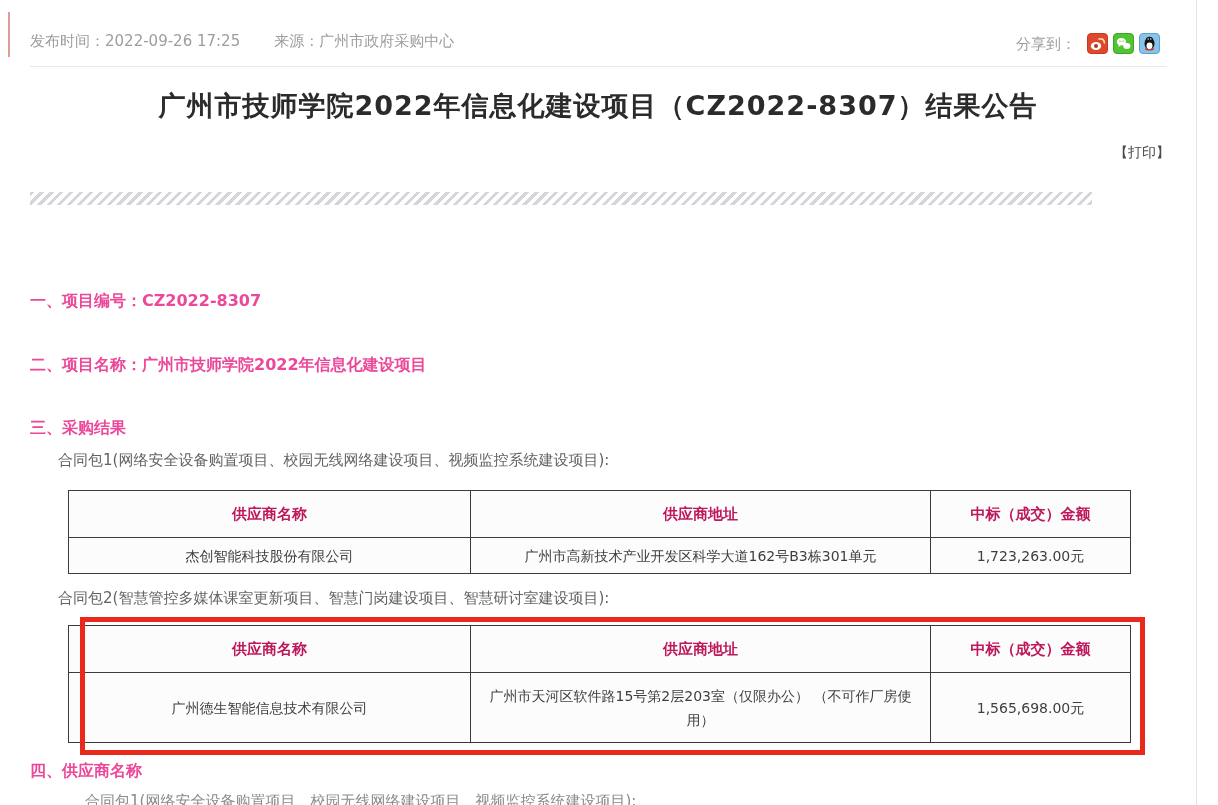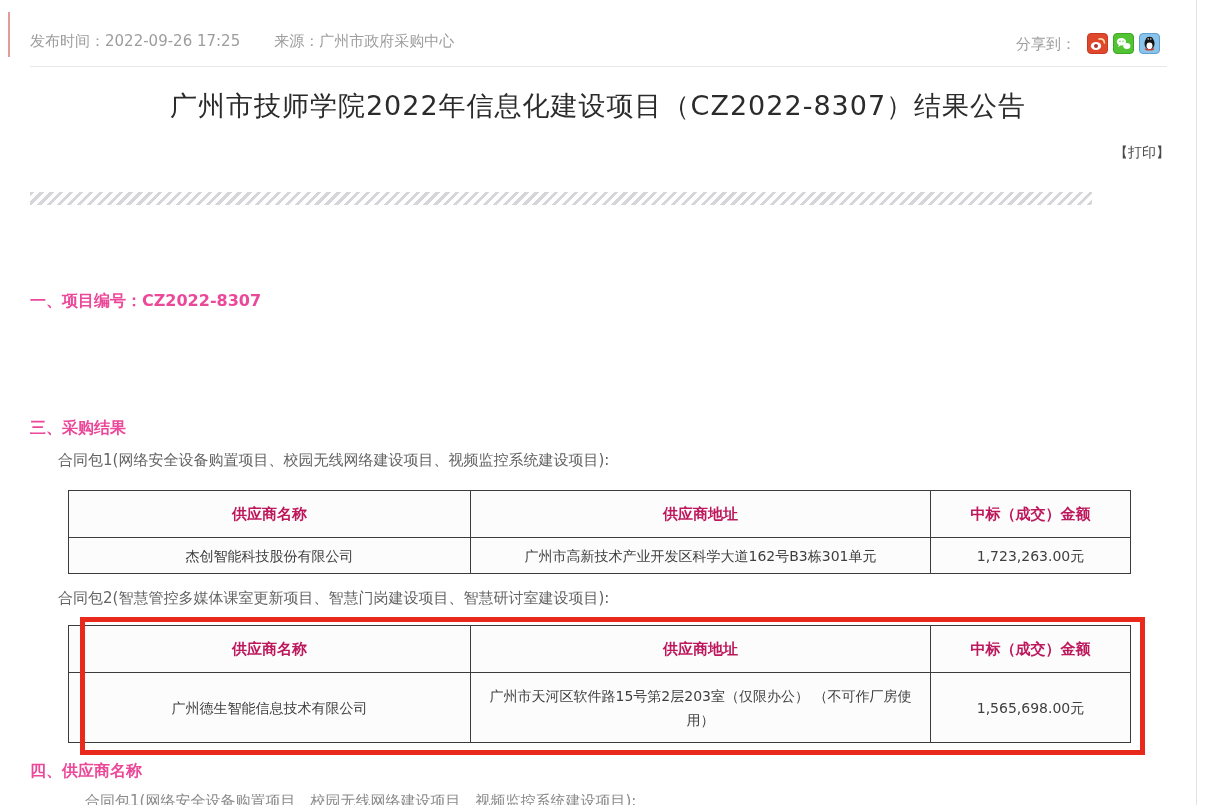--- a/index.html
+++ b/index.html
@@ -16,21 +16,21 @@
   .meta-bar { position:absolute; left:30px; top:32px; width:1140px; display:flex; align-items:center;
               font-size:15px; color:#9d9d9d; }
   .meta-item { margin-right:34px; white-space:nowrap; }
   .share { position:absolute; right:58px; top:33px; display:flex; align-items:flex-end; font-size:15px; color:#9d9d9d; }
   .share-label { margin-right:6px; }
   .share-icon { width:21px; height:21px; margin-left:5px; cursor:pointer; display:block; }
   .meta-divider { position:absolute; left:30px; top:66px; width:1137px; height:1px; background:#e8e8e8; }
 
   
   .title-wrap { position:absolute; left:0; top:88px; width:1196px; text-align:center; }
-  .doc-title { font-size:27px; font-weight:normal; color:#2b2b2b; letter-spacing:1px; }
+  .doc-title { font-size:27px; font-weight:bold; color:#2b2b2b; letter-spacing:1px; }
   .print-btn { position:absolute; right:48px; top:144px; font-size:14px; color:#4a4a4a; cursor:pointer; }
 
   
   .hatch { position:absolute; left:30px; top:192px; width:1062px; height:13px;
     background:repeating-linear-gradient(135deg,#d6d6da 0,#d6d6da 3px,#ffffff 3px,#ffffff 7px); }
 
   
   .section-heading { position:absolute; left:30px; font-size:16px; font-weight:bold; color:#ec4899; white-space:nowrap; }
   .s1 { top:291px; } .s2 { top:355px; } .s3 { top:418px; } .s4 { top:761px; }
   .pkg-label { position:absolute; left:58px; font-size:15px; color:#636363; white-space:nowrap; }
@@ -99,20 +99,21 @@
   <span class="meta-divider"></span>
 
   <div class="title-wrap">
     <h1 class="doc-title">广州市技师学院2022年信息化建设项目（CZ2022-8307）结果公告</h1>
   </div>
   <span class="print-btn">【打印】</span>
 
   <div class="hatch"></div>
 
   <div class="section-heading s1">一、项目编号：CZ2022-8307</div>
+  <div class="section-heading s2">二、项目名称：广州市技师学院2022年信息化建设项目</div>
   <div class="section-heading s3">三、采购结果</div>
 
   <div class="pkg-label pkg1">合同包1(网络安全设备购置项目、校园无线网络建设项目、视频监控系统建设项目):</div>
   <table class="result t1">
     <tbody>
         <tr class="head-row">
       <th class="col-name">供应商名称</th>
       <th class="col-addr">供应商地址</th>
       <th class="col-amount">中标（成交）金额</th>
     </tr>

